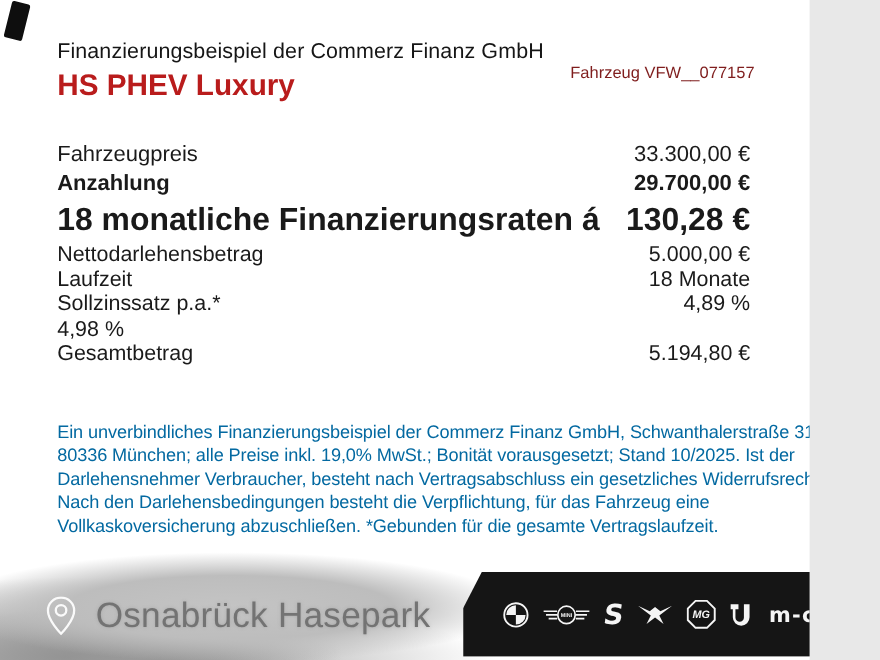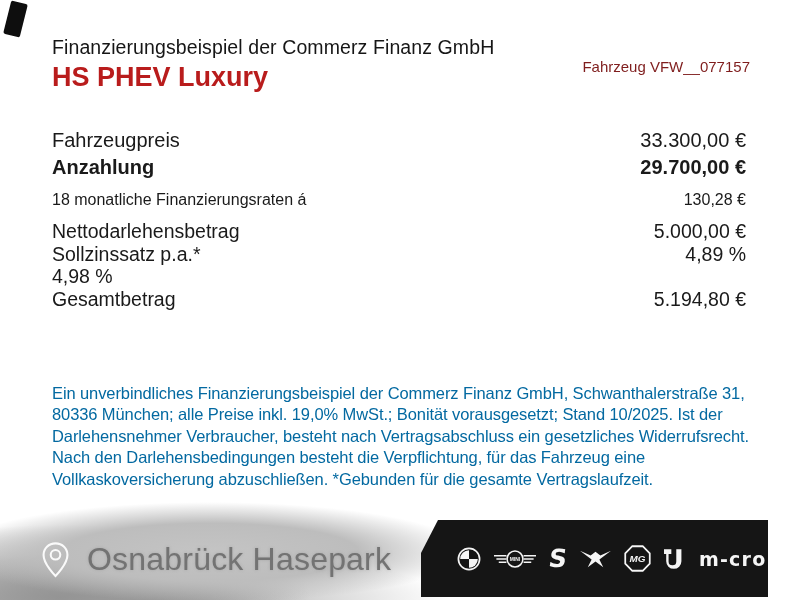--- a/index.html
+++ b/index.html
@@ -1,35 +1,35 @@
 <!DOCTYPE html>
 <html><head>
 <meta charset="utf-8">
 <style>
   html,body{margin:0;padding:0;background:#e8e8e8;}
   .page{
-    position:relative;width:800px;height:600px;background:#ffffff;
+    position:relative;width:736px;height:600px;background:#ffffff;
     font-family:"Liberation Sans",sans-serif;color:#1a1a1a;overflow:hidden;
   }
   
   .corner-mark{
     position:absolute;left:7px;top:2px;width:17px;height:34px;
     background:#0e0e0e;transform:rotate(14deg);border-radius:2px;
   }
   
   .header{position:absolute;left:52px;top:36px;}
   .header .subtitle{font-size:19.5px;letter-spacing:.1px;color:#161616;}
   .header .title{font-size:27px;font-weight:bold;margin-top:3px;color:#b91c1c;}
   .vehicle-ref{position:absolute;right:50px;top:42px;font-size:15px;color:#7f1d1d;margin-top:16px;}
   
   .finance{position:absolute;left:52px;right:54px;top:127px;}
   .frow{display:flex;justify-content:space-between;font-size:20px;line-height:27px;}
   .frow .val{text-align:right;white-space:nowrap;}
   .frow.bold{font-weight:bold;}
-  .frow.rate{font-size:16px;line-height:28px;font-weight:normal;padding:5px 0 6px 0;}
+  .frow.rate{font-size:29px;line-height:28px;font-weight:bold;padding:5px 0 6px 0;}
   .frow.small{font-size:19.5px;line-height:22.6px;}
   
   .disclaimer{
     position:absolute;left:52px;top:383px;width:708px;
     font-size:16.5px;line-height:21.4px;letter-spacing:-.1px;color:#0369a1;
   }
   
   .footer-blob{
     position:absolute;left:0;top:492px;width:670px;height:108px;
     background:
@@ -82,20 +82,24 @@
       <span>Anzahlung</span>
       <span class="val">29.700,00 €</span>
     </div>
     <div class="frow rate">
       <span>18 monatliche Finanzierungsraten á</span>
       <span class="val">130,28 €</span>
     </div>
     <div class="frow small">
       <span>Nettodarlehensbetrag</span>
       <span class="val">5.000,00 €</span>
+    </div>
+    <div class="frow small">
+      <span>Laufzeit</span>
+      <span class="val">18 Monate</span>
     </div>
     <div class="frow small">
       <span>Sollzinssatz p.a.*</span>
       <span class="val">4,89 %</span>
     </div>
     <div class="frow small">
       <span class="val">4,98 %</span>
     </div>
     <div class="frow small">
       <span>Gesamtbetrag</span>

